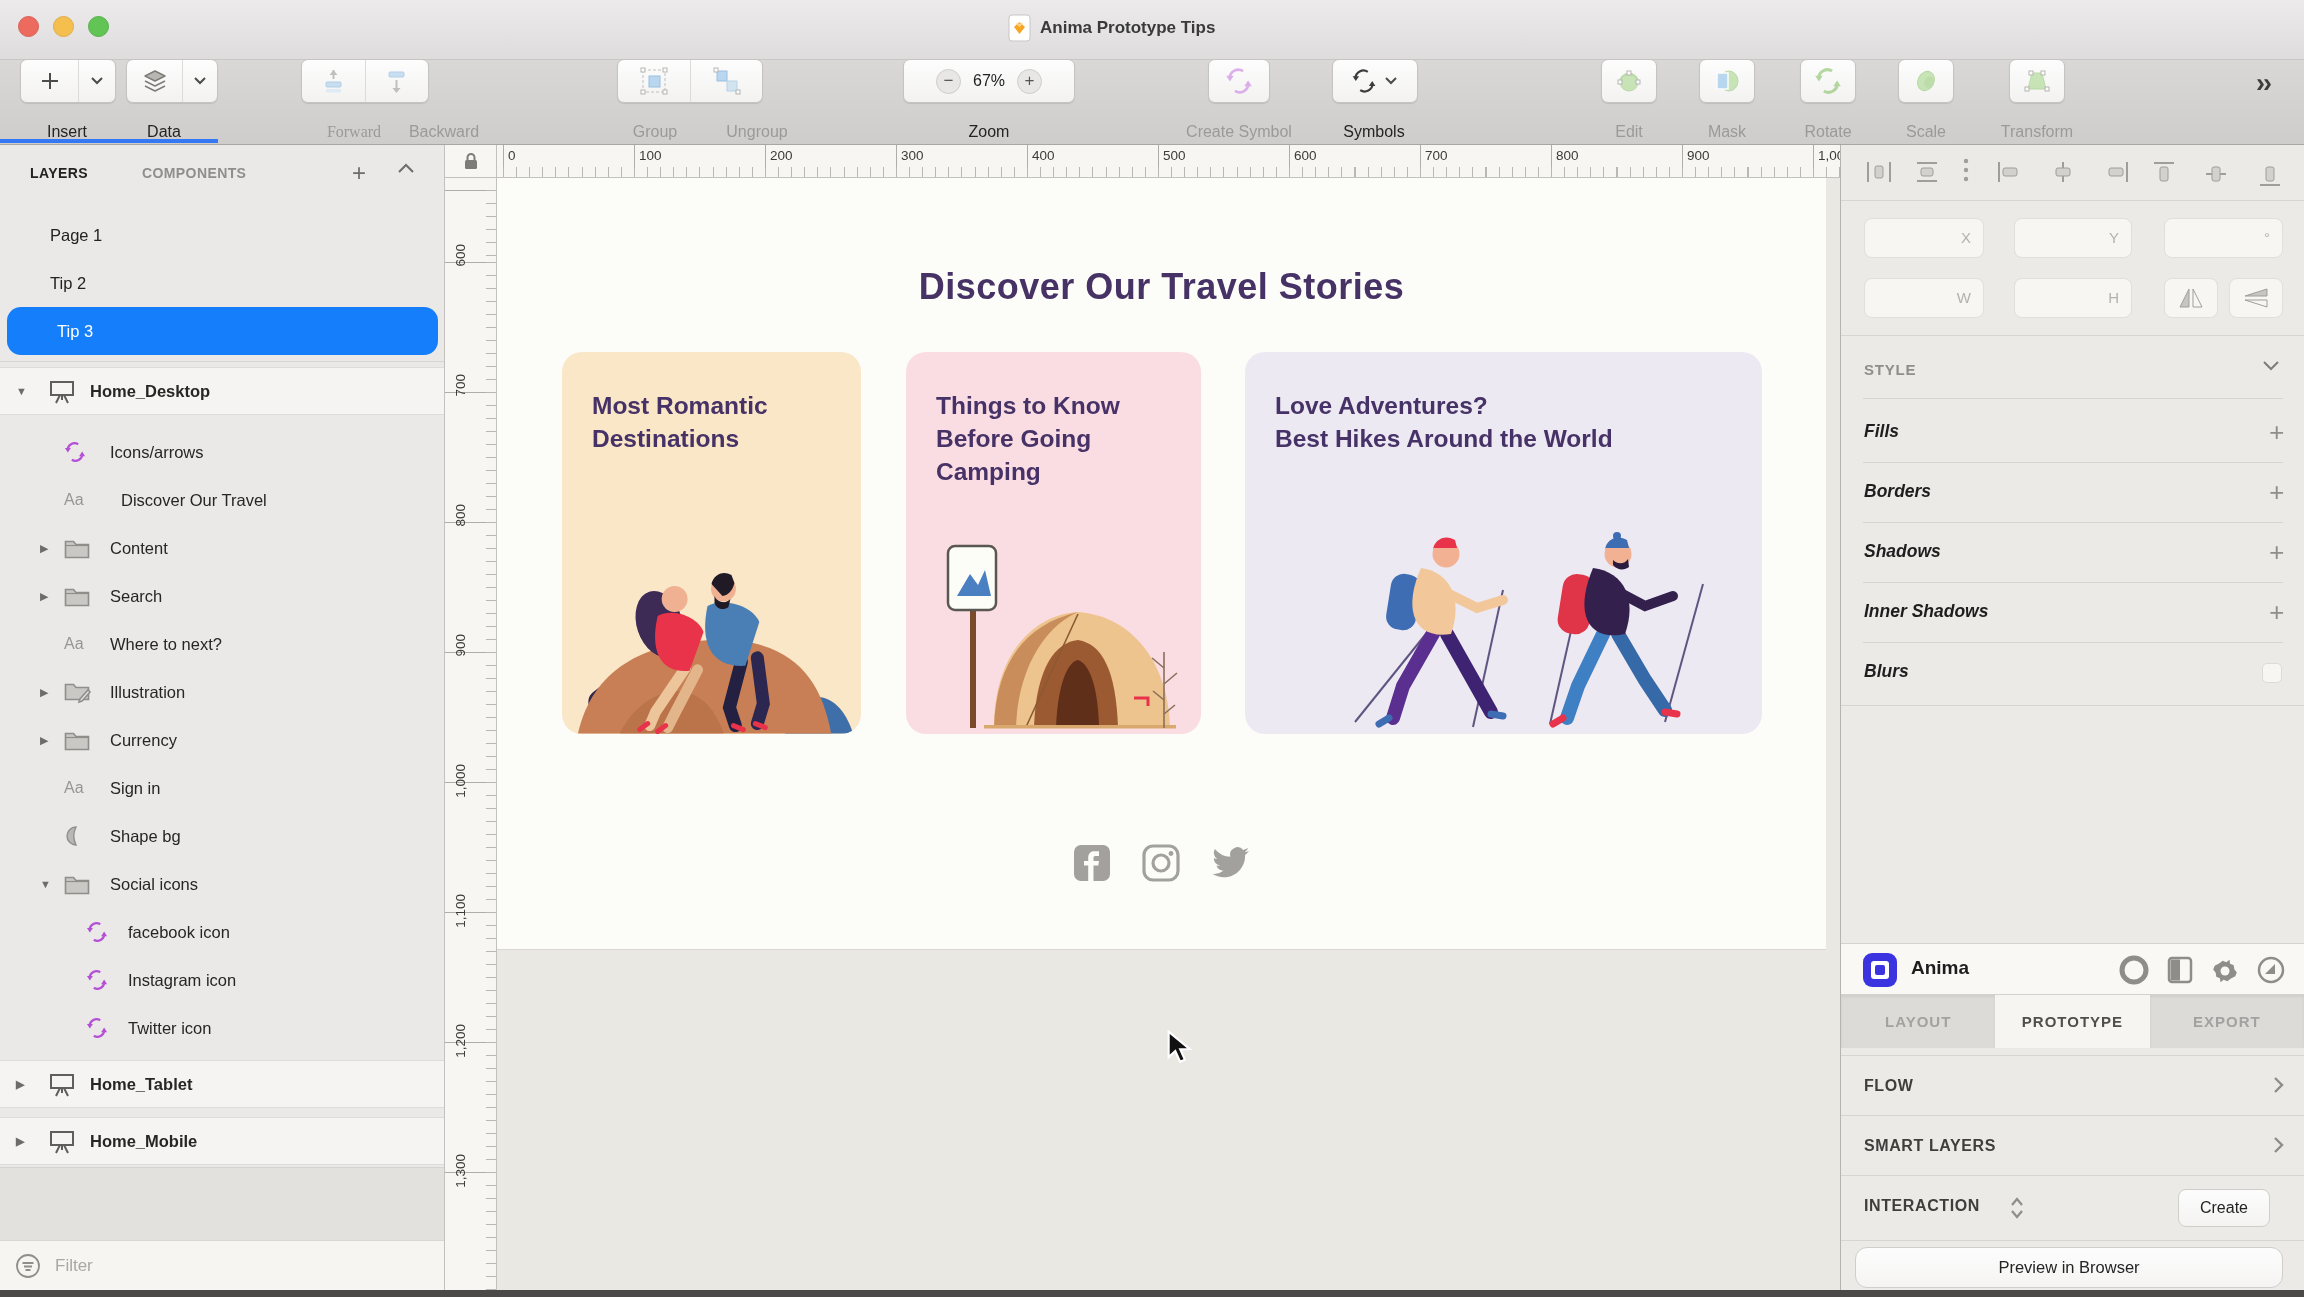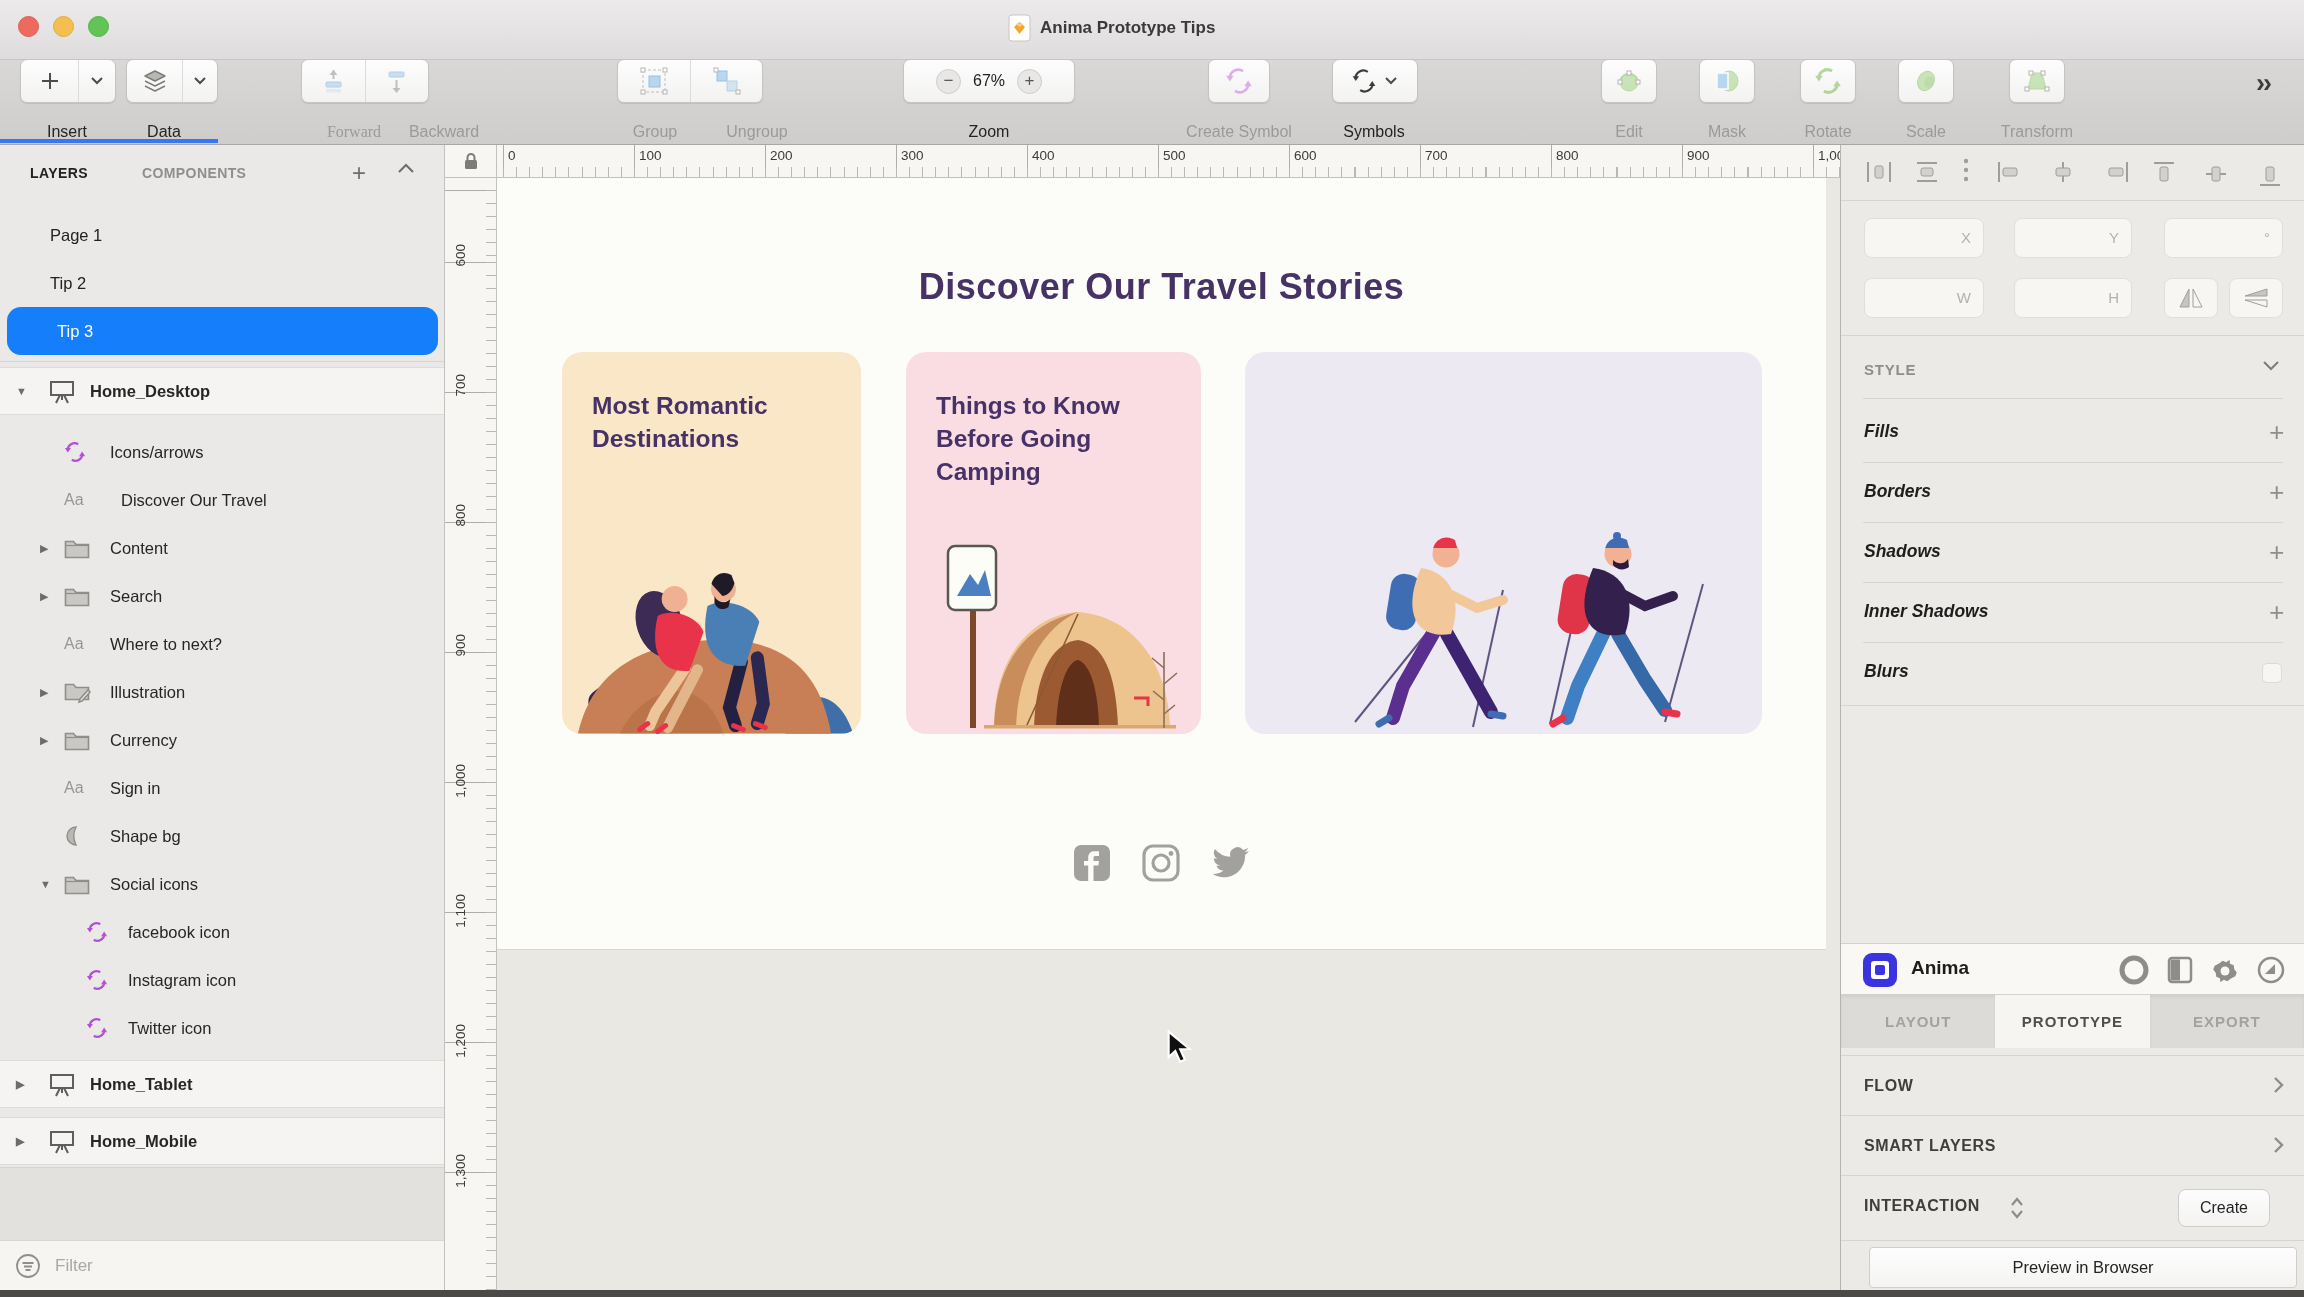--- a/index.html
+++ b/index.html
@@ -118,22 +118,22 @@
   .anima-hicon { position:absolute; top:11px; }
   #anima-tabs { position:absolute; left:0; top:850px; width:100%; height:53px; display:flex; }
   .anima-tab { flex:1; display:flex; align-items:center; justify-content:center; font-size:15px; font-weight:700;
     letter-spacing:1px; color:#a3a2a0; background:#dcdbd8; box-shadow:inset 0 2px 3px rgba(0,0,0,.06); }
   .anima-tab.active { background:#f6f5f2; color:#504f4d; box-shadow:none; }
   .anima-row { position:absolute; left:0; width:100%; height:55px; }
   .anima-row .arlabel { position:absolute; left:23px; top:17px; font-size:16px; font-weight:700; letter-spacing:.6px; color:#3e3e3c; }
   .anima-row .archev { position:absolute; right:20px; top:16px; }
   #create-btn { position:absolute; right:34px; top:9px; width:92px; height:38px; background:linear-gradient(#fdfdfd,#f4f3f2);
     border:1px solid #cfcecb; border-radius:8px; font-size:16px; color:#242424; display:flex; align-items:center; justify-content:center; }
-  #preview-btn { position:absolute; left:28px; top:1102px; width:428px; height:41px; background:linear-gradient(#fdfdfd,#f5f4f3);
-    border:1px solid #cfcecb; border-radius:4px; font-size:16.5px; color:#242424; display:flex; align-items:center; justify-content:center; }
+  #preview-btn { position:absolute; left:14px; top:1102px; width:428px; height:41px; background:linear-gradient(#fdfdfd,#f5f4f3);
+    border:1px solid #cfcecb; border-radius:12px; font-size:16.5px; color:#242424; display:flex; align-items:center; justify-content:center; }
 
   #bottombar { position:absolute; left:0; top:1290px; width:2304px; height:7px; background:#4b4a49; }
 </style>
 </head>
 <body>
 
 <div id="titlebar">
   <div id="tl-red" class="traffic"></div>
   <div id="tl-yel" class="traffic"></div>
   <div id="tl-grn" class="traffic"></div>
@@ -617,20 +617,22 @@
         <path d="M373 162 400 208 420 238" fill="none" stroke="#3569a8" stroke-width="14" stroke-linecap="round"></path>
         <path d="M318 246l-10 6M420 240l12 2" stroke="#e8334a" stroke-width="7" stroke-linecap="round"></path>
         <rect x="320" y="100" width="32" height="60" rx="14" transform="rotate(9 320 100)" fill="#e03548"></rect>
         <path d="M348 96C330 138 340 170 380 162 392 128 380 100 348 96Z" fill="#33204d"></path>
         <path d="M366 116 400 134 428 124" fill="none" stroke="#33204d" stroke-width="10" stroke-linecap="round"></path>
         <circle cx="373" cy="82" r="13.5" fill="#f2b193"></circle>
         <path d="M368 88c5 5 12 4 15-1l1 8c-5 4-12 3-16-2z" fill="#2b1b3f"></path>
         <path d="M360 78c1-11 13-16 22-10l2 8h-24z" fill="#3f6db3"></path>
           <circle cx="372" cy="64" r="4" fill="#3f6db3"></circle>
       </svg>
+      <div class="card-title">Love Adventures?
+Best Hikes Around the World</div>
     </div>
 
     <div id="social-row">
       <svg class="social-icon" viewBox="0 0 40 40">
           <rect x="2" y="2" width="36" height="36" rx="7" fill="#a2a19d"></rect>
           <path d="M27 13h-4c-.8 0-1.5.8-1.5 1.8V18H27l-.7 4.5h-4.8V38h-5.3V22.5H12V18h4.2v-3.6c0-3.5 2.4-6.1 5.8-6.1H27Z" fill="#fcfcf8"></path>
         </svg>
       <svg class="social-icon" viewBox="0 0 40 40">
           <rect x="3" y="3" width="34" height="34" rx="9" fill="none" stroke="#a2a19d" stroke-width="3.2"></rect>
           <circle cx="20" cy="20" r="8" fill="none" stroke="#a2a19d" stroke-width="3.2"></circle>

